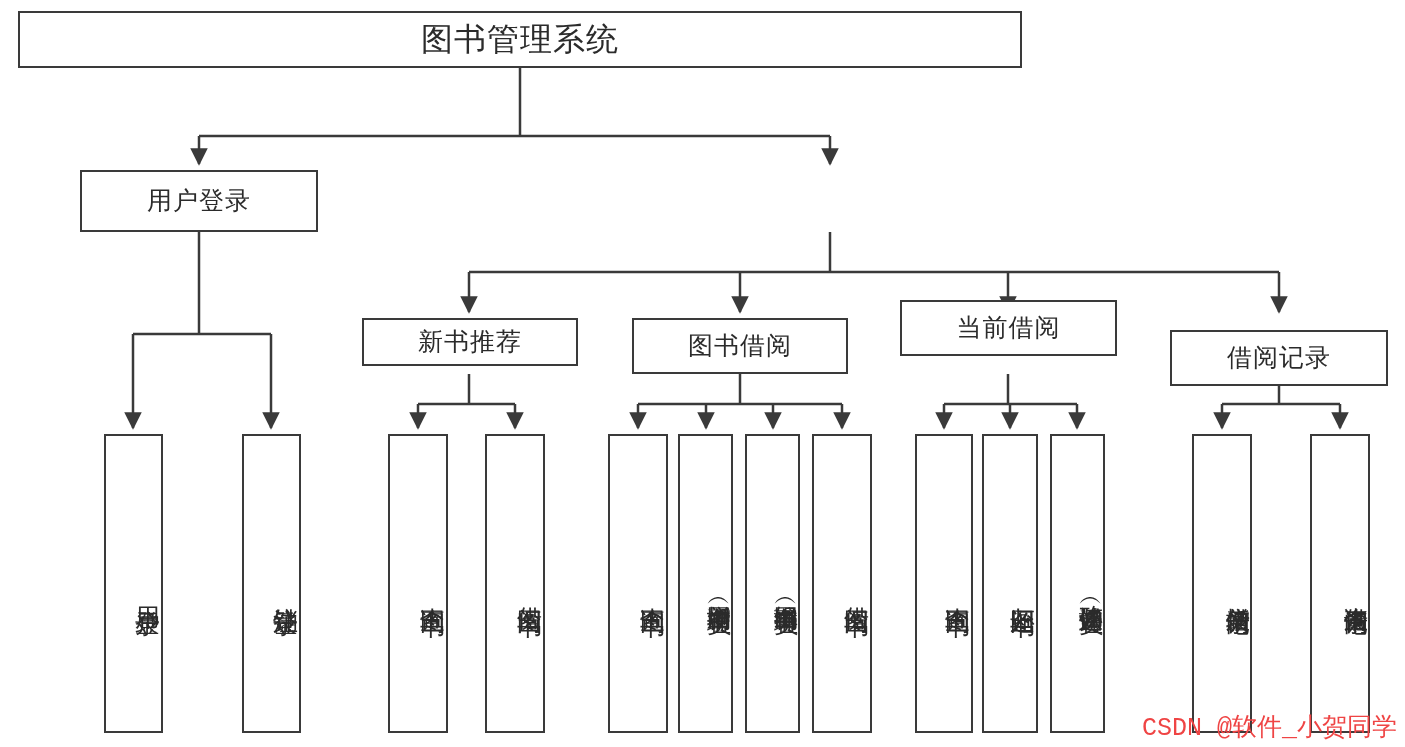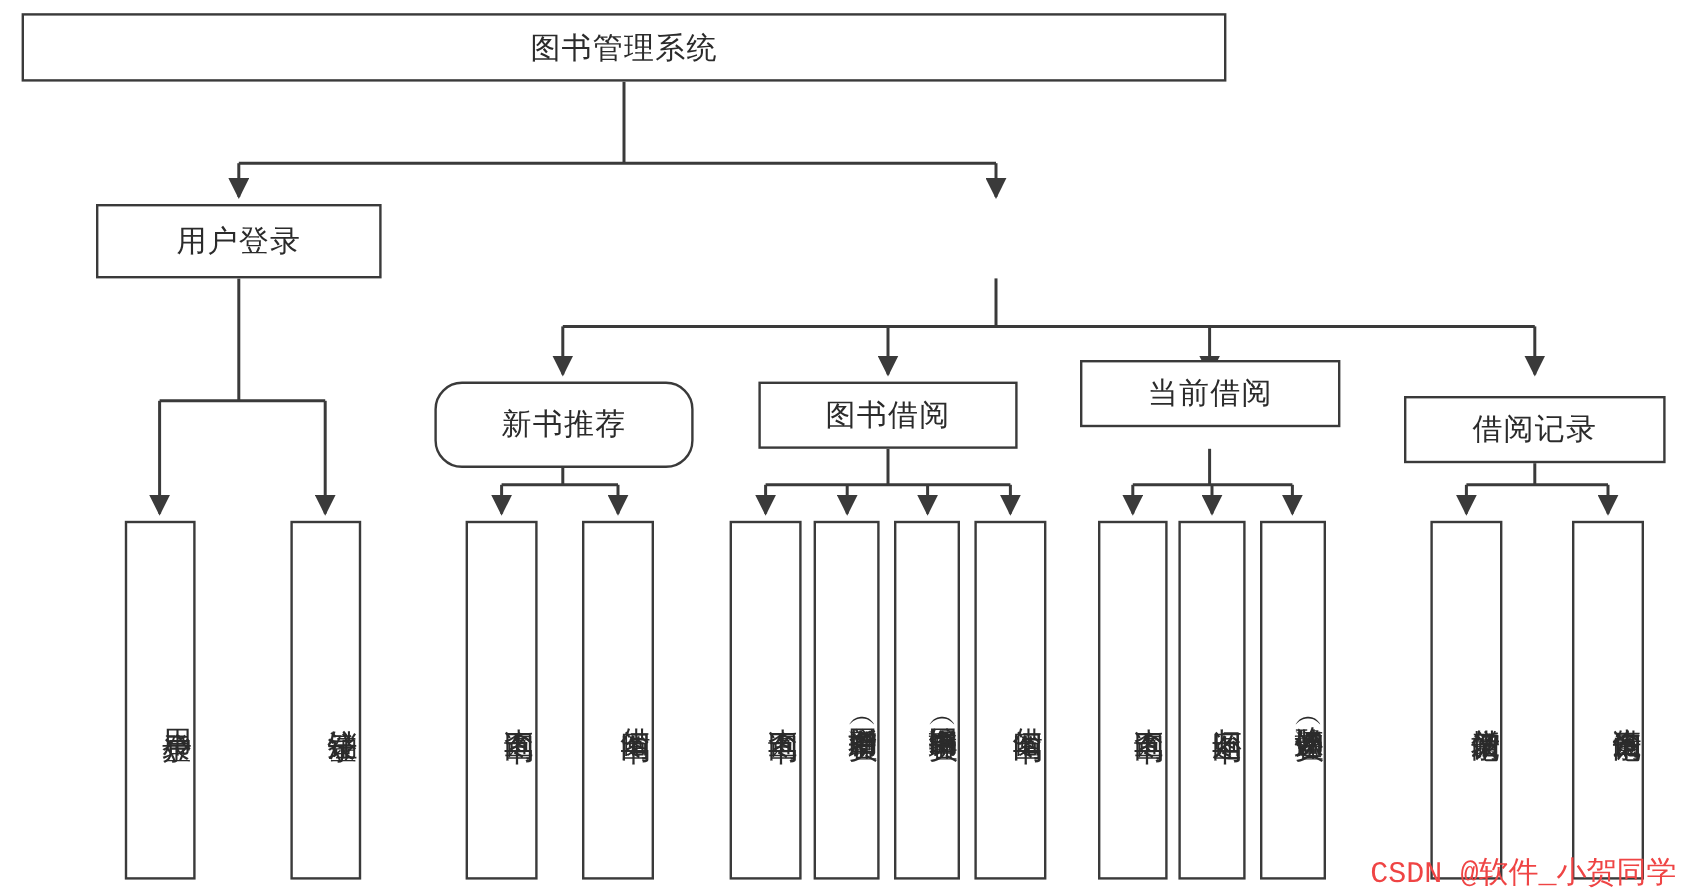--- a/index.html
+++ b/index.html
@@ -36,21 +36,21 @@
     justify-content: center;
     color: #2b2b2b;
     z-index: 2;
   }
   .node.horiz {
     font-size: 25px;
     letter-spacing: 1px;
     line-height: 1.2;
   }
   .node.root {
-    font-size: 25px;
+    font-size: 32px;
   }
   .node.vert {
     writing-mode: vertical-rl;
     text-orientation: upright;
     align-items: flex-start;
     justify-content: center;
     padding-top: 14px;
     font-size: 25px;
     line-height: 1.08;
     letter-spacing: 2px;
@@ -130,21 +130,21 @@
   </svg>
 
   <div class="node root horiz" style="left:18px; top:11px; width:1004px; height:57px;">
     <span class="label">图书管理系统</span>
   </div>
 
   <div class="node horiz" style="left:80px; top:170px; width:238px; height:62px;">
     <span class="label">用户登录</span>
   </div>
 
-  <div class="node horiz" style="left:362px; top:318px; width:216px; height:72px;border-radius:23px;">
+  <div class="node horiz" style="left:362px; top:318px; width:216px; height:48px;">
     <span class="label">新书推荐</span>
   </div>
   <div class="node horiz" style="left:632px; top:318px; width:216px; height:56px;">
     <span class="label">图书借阅</span>
   </div>
   <div class="node horiz" style="left:900px; top:300px; width:217px; height:56px;">
     <span class="label">当前借阅</span>
   </div>
   <div class="node horiz" style="left:1170px; top:330px; width:218px; height:56px;">
     <span class="label">借阅记录</span>

